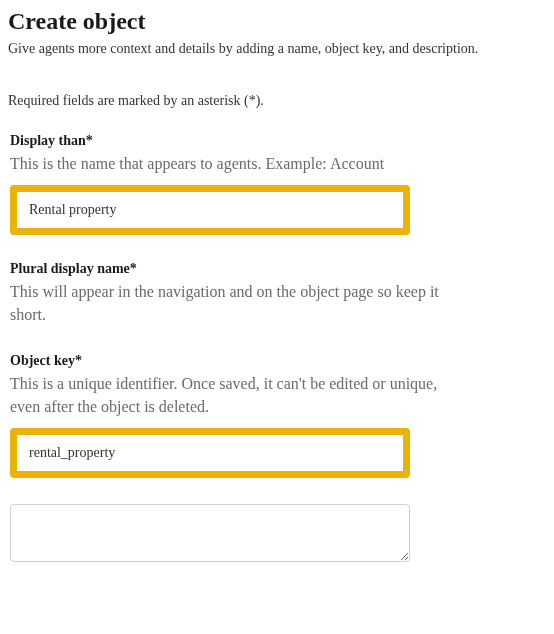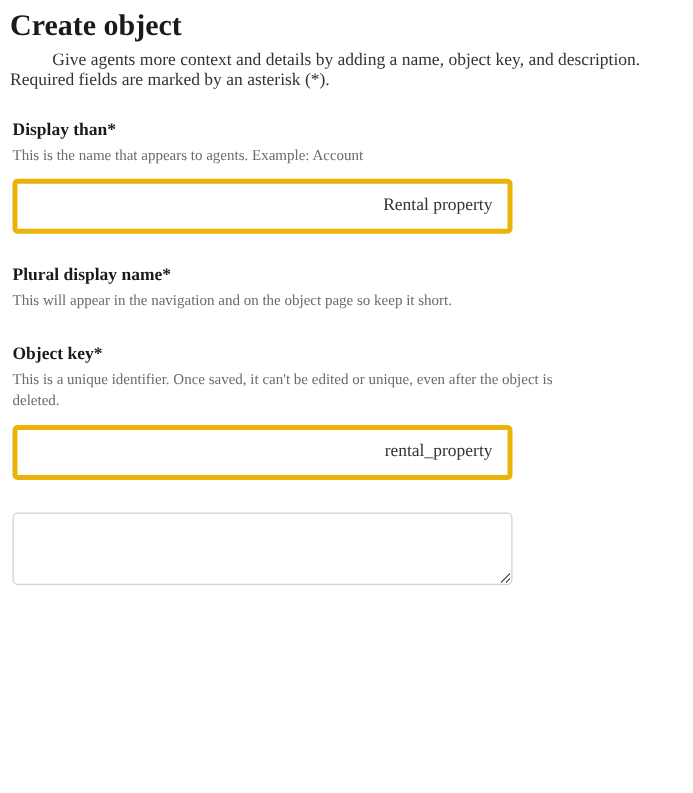--- a/index.html
+++ b/index.html
@@ -16,55 +16,54 @@
     }
     .page-title {
       font-size: 24px;
       font-weight: 600;
       margin-bottom: 6px;
       color: #1a1a1a;
     }
     .page-subtitle {
       font-size: 14px;
       color: #333;
-      text-align: center;
+      margin-bottom: 36px;
     }
     .required-note {
       font-size: 14px;
       color: #333;
       margin-bottom: 24px;
     }
     .form-group {
       margin-bottom: 26px;
       padding-left: 2px;
     }
     .form-label {
       display: block;
       font-size: 14px;
       font-weight: 700;
       color: #1a1a1a;
       margin-bottom: 3px;
     }
     .form-help {
-      font-size: 12px;
+      font-size: 16px;
       color: #6b6b6b;
       margin-bottom: 10px;
       line-height: 1.45;
       max-width: 440px;
     }
     .form-input {
       width: 400px;
       padding: 10px 12px;
       font-size: 14px;
-      border: 4px solid #eab308;
+      border: 7px solid #eab308;
       border-radius: 4px;
       font-family: inherit;
       color: #333;
       background: #fff;
-      text-align: right;
     }
     .form-textarea {
       width: 400px;
       min-height: 58px;
       padding: 10px 12px;
       font-size: 14px;
       border: 1px solid #d1d1d1;
       border-radius: 4px;
       font-family: inherit;
       resize: both;

